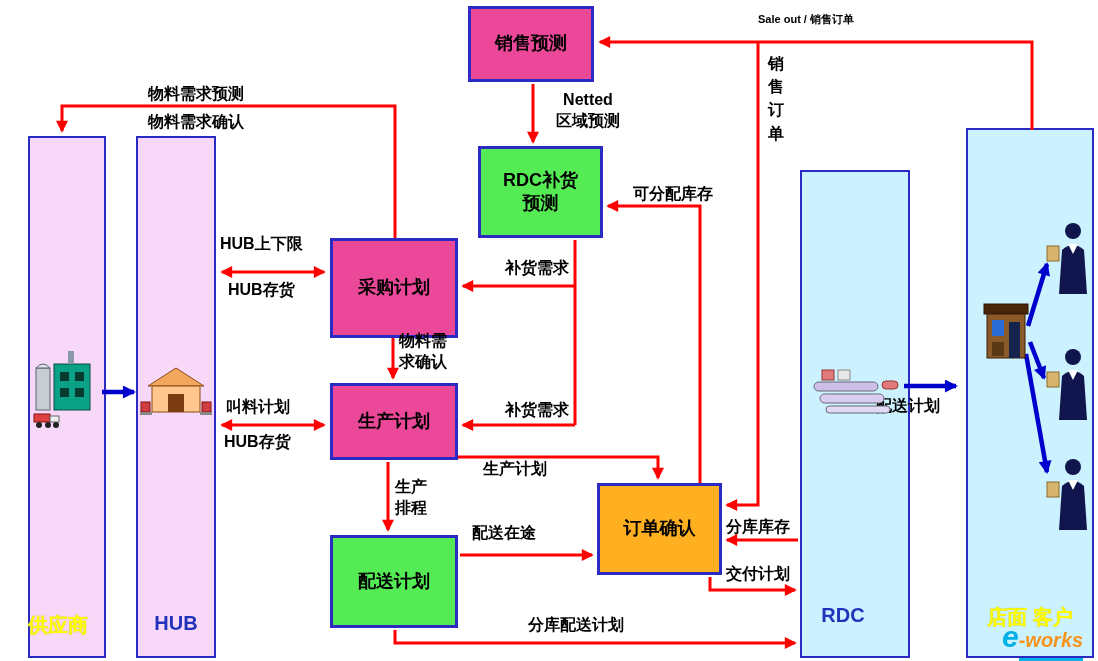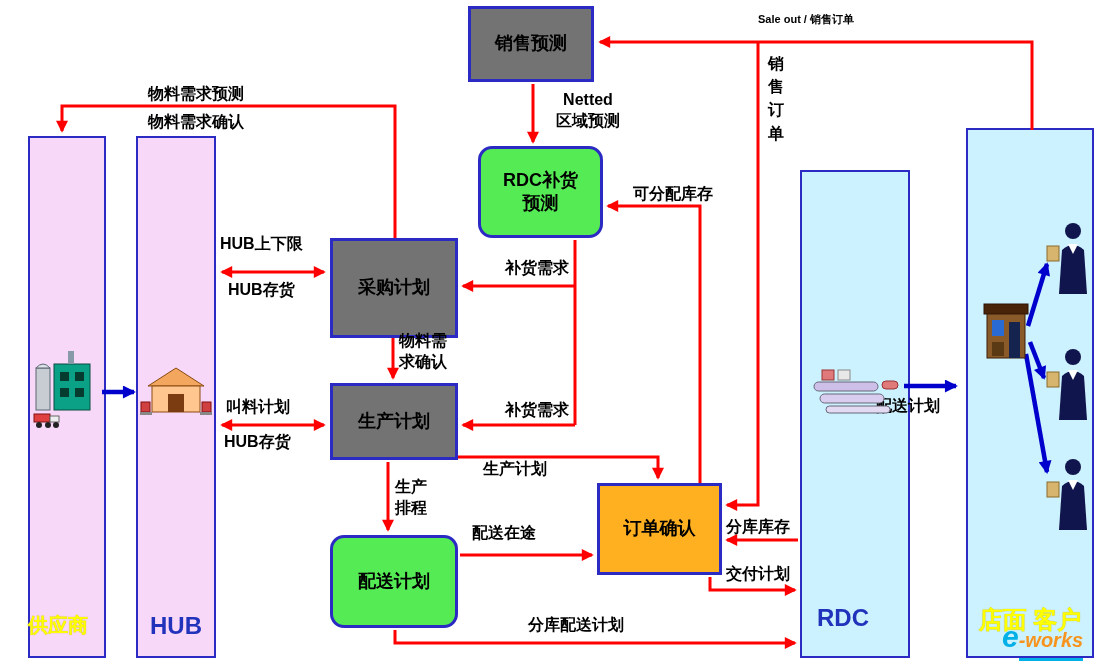--- a/index.html
+++ b/index.html
@@ -4,26 +4,26 @@
 <style>
   * { margin:0; padding:0; box-sizing:border-box; }
   html,body { background:#fff; }
   body { font-family:"Liberation Sans","DejaVu Sans",sans-serif; }
   .stage { position:relative; width:1098px; height:661px; background:#fff; overflow:hidden; }
   .col { position:absolute; border:2px solid #2B2BC4; }
   .col.pink { background:#F8D8F8; }
   .col.cyan { background:#CCF2FF; }
   .box { position:absolute; border:3px solid #2B2BC4; display:flex; align-items:center; justify-content:center;
          text-align:center; font-weight:bold; font-size:18px; color:#000; white-space:pre-line; line-height:1.3; }
-  .box.yellow { background:#737373; }
-  .box.green  { background:#55EB55;border-radius:14px; }
+  .box.yellow { background:#ec4899; }
+  .box.green  { background:#55EB55; }
   .box.orange { background:#FFB020; }
   .lbl { position:absolute; font-weight:bold; font-size:16px; color:#000; white-space:pre-line; line-height:1.3; }
   .lbl.center { text-align:center; }
-  .collbl { position:absolute; font-weight:bold; font-size:24px; text-align:center; }
+  .collbl { position:absolute; font-weight:bold; font-size:20px; text-align:center; }
   .collbl.yellow { color:#FFFF00; text-shadow:0 0 1px #bbae00; }
   .collbl.blue { color:#2233BB; }
   svg.overlay { position:absolute; left:0; top:0; width:1098px; height:661px; pointer-events:none; }
   .icon { position:absolute; }
   .logo { position:absolute; left:1002px; top:620px; font-style:italic; font-weight:bold; }
   .logo-e { color:#00B0E6; font-size:30px; }
   .logo-rest { color:#F7941D; font-size:20px; border-bottom:3px solid #00B0E6; padding-bottom:7px; }
 </style>
 </head>
 <body>

